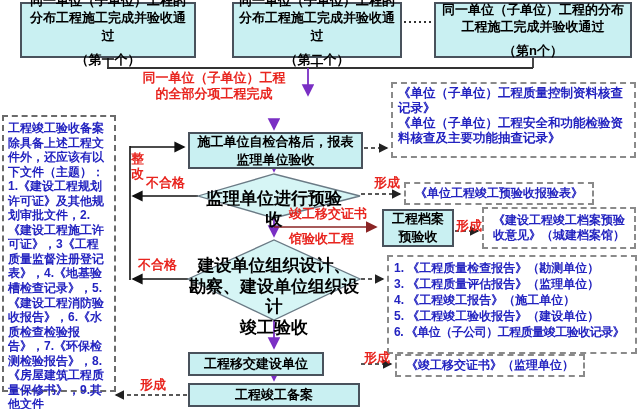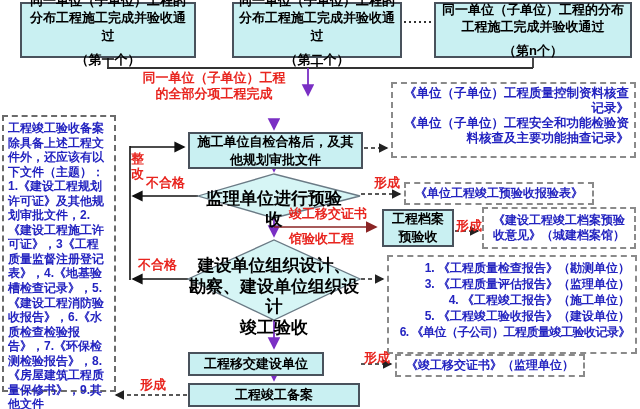--- a/index.html
+++ b/index.html
@@ -4,21 +4,21 @@
 <style>
   html,body{margin:0;padding:0;background:#fff;}
   #stage{position:relative;width:640px;height:409px;background:#fff;overflow:hidden;
          font-family:"Liberation Sans","DejaVu Sans",sans-serif;font-weight:bold;}
   #wires{position:absolute;left:0;top:0;z-index:0;}
   .box{position:absolute;z-index:2;background:#c9f0f2;border:2px solid #49525c;
        display:flex;flex-direction:column;align-items:center;justify-content:center;
        text-align:center;color:#000;font-size:13px;line-height:1.35;box-sizing:border-box;padding:1px 3px;}
   .dtext{position:absolute;z-index:2;text-align:center;color:#000;font-size:17px;line-height:1.22;}
   .dashbox{position:absolute;z-index:2;border:2px dashed #8a8a8a;background:#fff;color:#2323c0;
-           font-size:12px;line-height:1.22;box-sizing:border-box;padding:2px 5px;text-align:right;}
+           font-size:12px;line-height:1.22;box-sizing:border-box;padding:2px 5px;text-align:left;}
   .dashbox.center{display:flex;align-items:center;justify-content:center;text-align:center;}
   .doc-item{margin:0;}
   .report-item{white-space:nowrap;line-height:16px;}
   .red{position:absolute;z-index:3;color:#e8251f;font-size:13px;line-height:1.2;white-space:nowrap;}
   .red.twoline{white-space:normal;}
   .sidebar{position:absolute;z-index:2;border:2px dashed #6b6b6b;background:#fff;color:#2323c0;
            font-size:12px;line-height:14.55px;box-sizing:border-box;padding:4px 4px;text-align:left;}
   .small-gap{margin-top:6px;}
 </style>
 </head>
@@ -79,21 +79,21 @@
     <span class="small-gap">（第二个）</span>
   </div>
   <div class="box" style="left:434px;top:2px;width:198px;height:56px;">
     <span>同一单位（子单位）工程的分布工程施工完成并验收通过</span>
     <span class="small-gap">（第n个）</span>
   </div>
 
   <div class="red twoline" style="left:138px;top:70px;width:152px;text-align:center;">同一单位（子单位）工程的全部分项工程完成</div>
 
   <div class="box" style="left:188px;top:132px;width:175px;height:37px;">
-    <span>施工单位自检合格后，及其他规划审批文件</span>
+    <span>施工单位自检合格后，报表监理单位验收</span>
   </div>
 
   <div class="dtext" style="left:204px;top:189px;width:140px;">监理单位进行预验收</div>
   <div class="dtext" style="left:189px;top:256px;width:170px;">
     <div>建设单位组织设计、</div>
     <div>勘察、建设单位组织设计</div>
     <div>竣工验收</div>
   </div>
 
   <div class="box" style="left:382px;top:209px;width:72px;height:38px;font-size:13px;">

